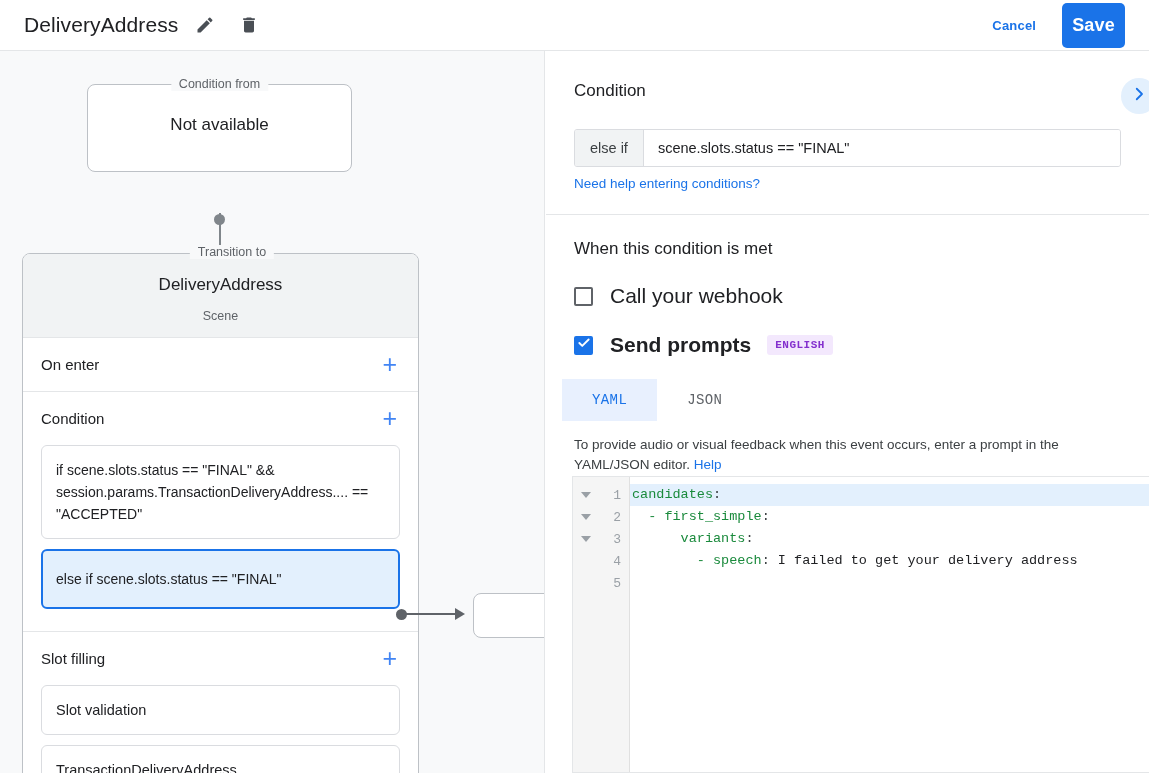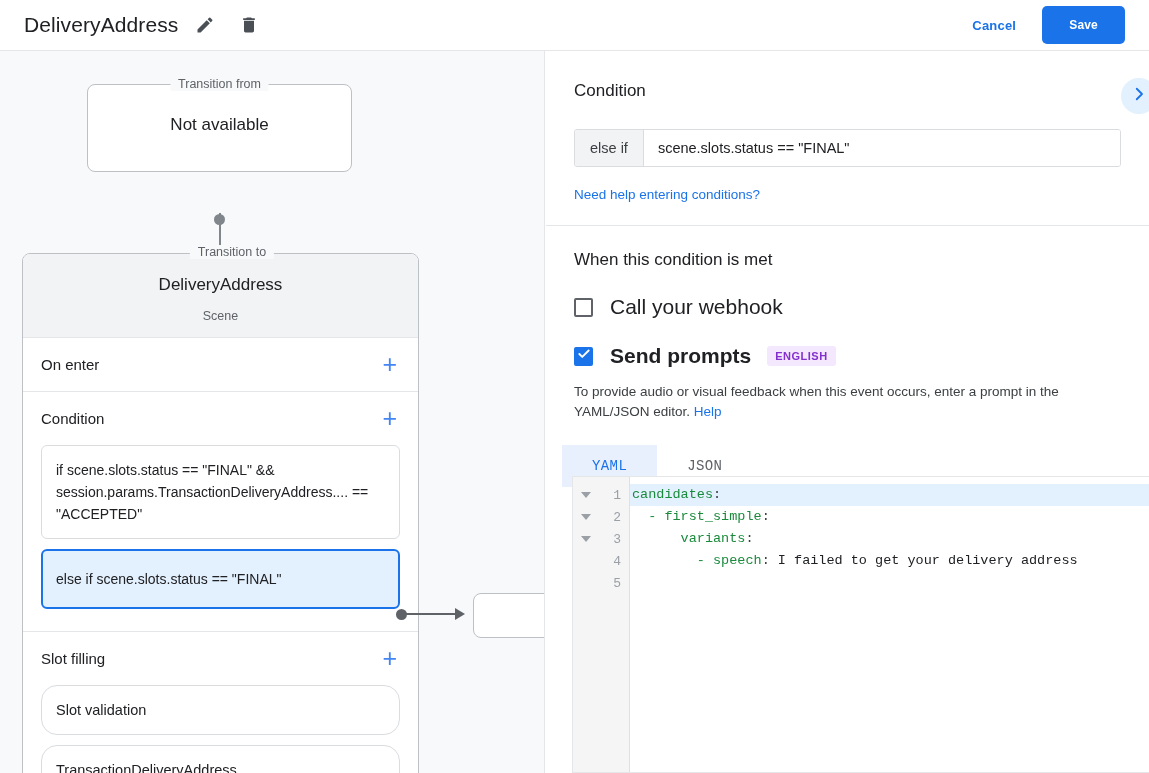--- a/index.html
+++ b/index.html
@@ -43,24 +43,24 @@
     padding: 9px 16px;
     border-radius: 4px;
     cursor: pointer;
     letter-spacing: .2px;
     font-family: inherit;
   }
   #save-button {
     margin-left: 10px; margin-right: 24px;
     background: #1a73e8;
     color: #ffffff;
-    font-size: 12px; font-weight: bold;
+    font-size: 18px; font-weight: bold;
     border: none;
     border-radius: 5px;
-    padding: 12px 27px;
+    padding: 12px 10px;
     cursor: pointer;
     letter-spacing: .2px;
     font-family: inherit;
   }
 
   
   #left-panel {
     position: absolute;
     top: 51px; left: 0;
     width: 545px; height: 722px;
@@ -169,21 +169,21 @@
     cursor: pointer;
     word-break: break-word;
   }
   .cond-item.selected {
     background: #e3f0fd;
     border: 2px solid #1a73e8;
     padding: 17px 13px;
   }
   .slot-item {
     border: 1px solid #dadce0;
-    border-radius: 16px;
+    border-radius: 6px;
     background: #ffffff;
     padding: 16px 14px;
     font-size: 14.5px;
     color: #202124;
     margin-bottom: 10px;
     cursor: pointer;
   }
 
   
   #out-dot {
@@ -251,21 +251,21 @@
   #condition-value {
     flex: 1 1 auto;
     display: flex; align-items: center;
     padding: 0 14px;
     font-size: 14.5px; color: #202124;
     background: #ffffff;
     cursor: text;
   }
   #condition-help-link {
     display: inline-block;
-    margin-top: 20px;
+    margin-top: 9px;
     font-size: 13.5px;
     color: #1a73e8;
     cursor: pointer;
     text-decoration: none;
   }
   #panel-divider { height: 1px; background: #e4e6e8; }
 
   #met-section { padding: 24px 28px 0 28px; }
 
   .check-row { display: flex; align-items: center; margin-top: 25px; }
@@ -291,20 +291,21 @@
   .check-label.bold { font-weight: bold; }
   #language-badge {
     margin-left: 16px;
     background: #f3e8fd;
     color: #8430ce;
     font-size: 11px;
     font-weight: bold;
     letter-spacing: .5px;
     padding: 4px 8px;
     border-radius: 3px;
+    font-family: Liberation Mono, monospace;
   }
   #prompt-helptext {
     margin-top: 14px;
     font-size: 13.5px;
     line-height: 1.5;
     color: #3c4043;
     max-width: 560px;
   }
   #prompt-help-link { color: #1a73e8; cursor: pointer; text-decoration: none; }
 
@@ -406,21 +407,21 @@
 
   <div id="topbar-spacer"></div>
 
   <button id="cancel-button">Cancel</button>
   <button id="save-button">Save</button>
 </div>
 
 <div id="left-panel">
 
   <div id="transition-from-card" class="fieldset-card">
-    <div id="transition-from-legend" class="legend-label">Transition from</div>
+    <div id="transition-from-legend" class="legend-label">Condition from</div>
     <div id="transition-from-value">Not available</div>
   </div>
 
   <div id="connector-dot-top"></div>
   <div id="connector-vert"></div>
   <div id="connector-arrow-down"></div>
 
   <div id="transition-to-legend" class="legend-label" style="left:220px; transform:translateX(-50%); top:194px; z-index:3;">Transition to</div>
 
   <div id="transition-to-card">
@@ -500,28 +501,28 @@
         <span>
           <svg width="14" height="14" viewBox="0 0 24 24" fill="none" stroke="#ffffff" stroke-width="3.2" stroke-linecap="round" stroke-linejoin="round">
             <polyline points="20 6 9 17 4 12"></polyline>
           </svg>
         </span>
       </div>
       <div class="check-label bold">Send prompts</div>
       <div id="language-badge">ENGLISH</div>
     </div>
 
+    <div id="editor-tabs">
+      <div class="editor-tab active">YAML</div>
+      <div class="editor-tab">JSON</div>
+    </div>
+
     <div id="prompt-helptext">
       <span>To provide audio or visual feedback when this event occurs, enter a prompt in the YAML/JSON editor.</span>
       <a id="prompt-help-link">Help</a>
-    </div>
-
-    <div id="editor-tabs">
-      <div class="editor-tab active">YAML</div>
-      <div class="editor-tab">JSON</div>
     </div>
   </div>
 
   <div id="code-editor">
     <div id="gutter">
       <div class="gutter-row">
         <span class="fold-caret"></span>
         <span>1</span>
       </div>
       <div class="gutter-row">

